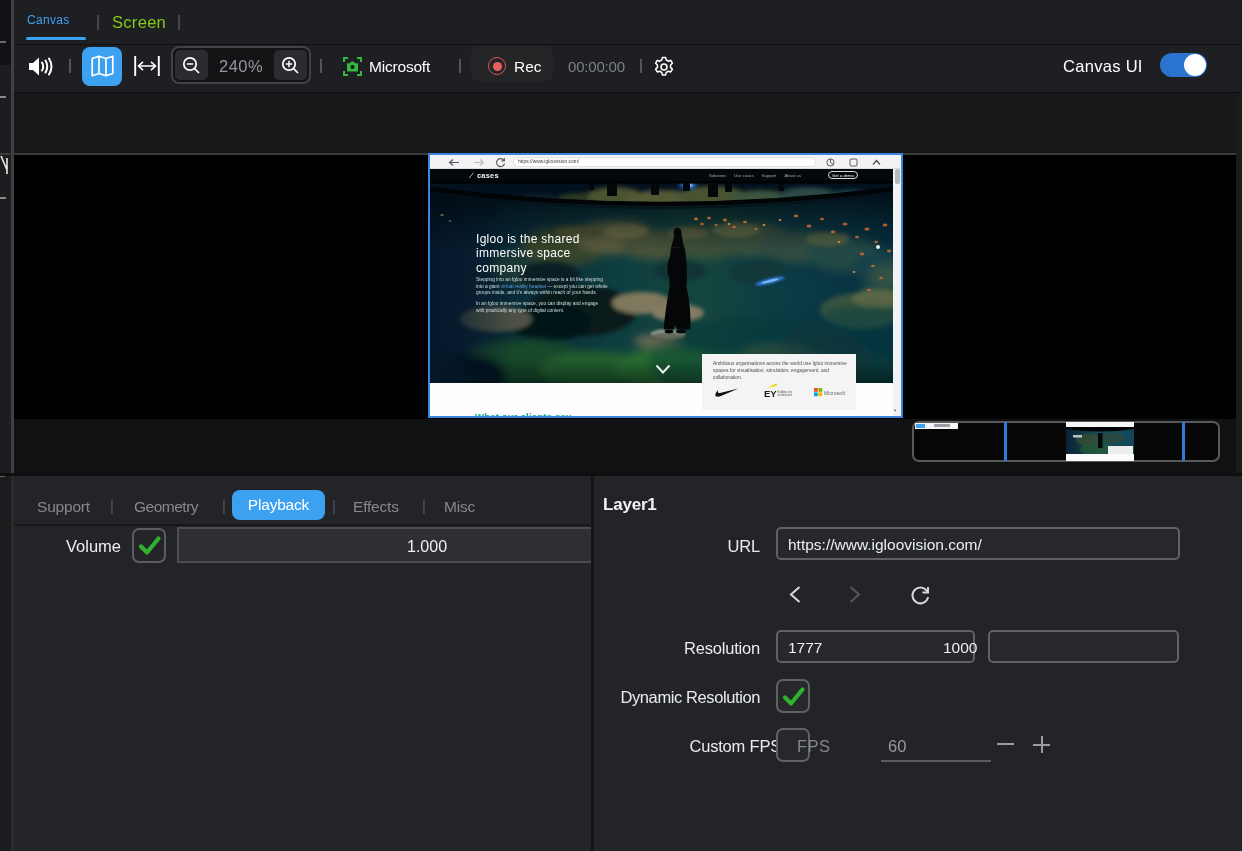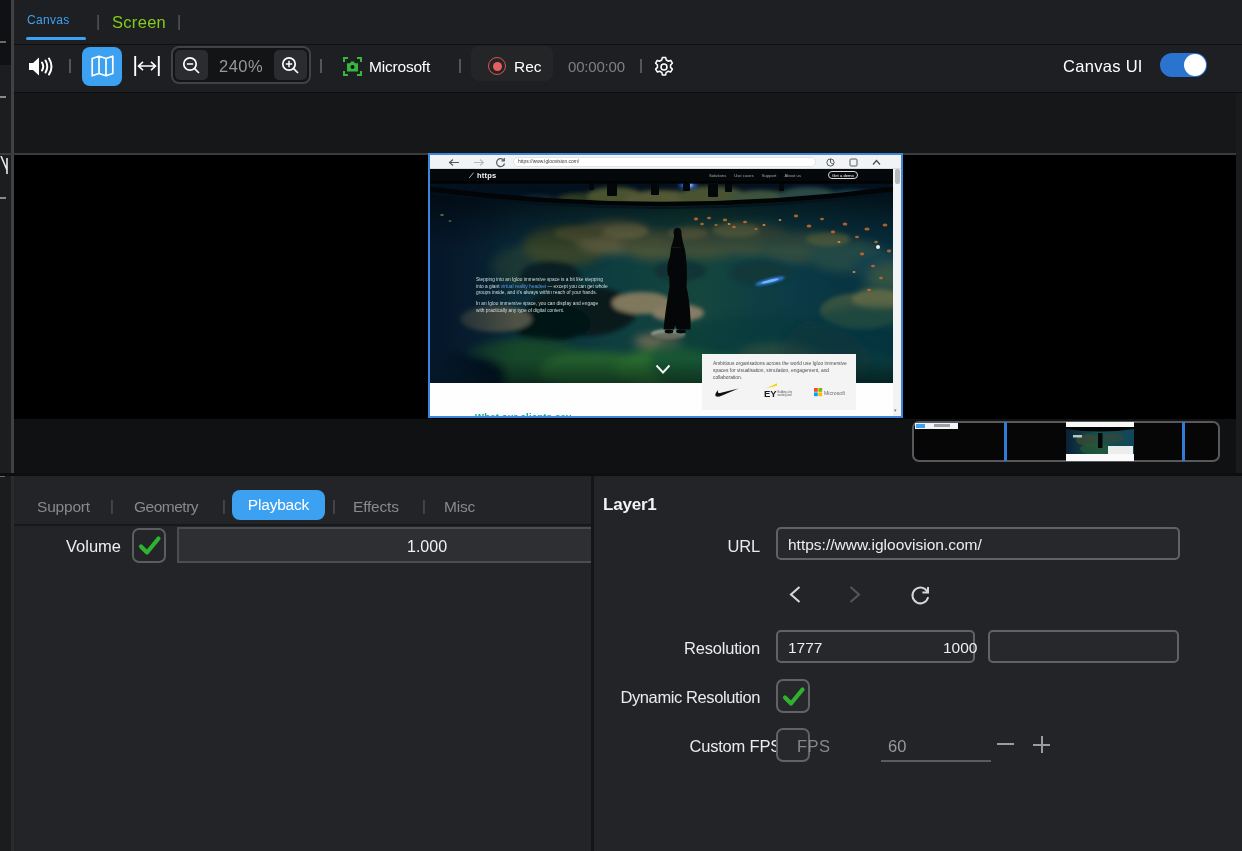--- a/index.html
+++ b/index.html
@@ -175,21 +175,21 @@
         </svg>
     <svg class="abs" style="left:419px;top:3px" width="9" height="9" viewBox="0 0 9 9">
           <rect x="1" y="1" width="7" height="7" rx="1" stroke="#5a5c5e" stroke-width="1" fill="none"></rect>
         </svg>
     <svg class="abs" style="left:442px;top:4px" width="9" height="7" viewBox="0 0 9 7">
           <path d="M1,5.5 L4.5,1.5 L8,5.5" stroke="#4a4c4e" stroke-width="1.2" fill="none"></path>
         </svg>
 
     <div class="abs" style="left:0;top:14px;width:471px;height:12px;background:#05080a"></div>
     <div class="abs" style="left:41px;top:15.5px;font-size:7.5px;color:#fff;font-style:italic">∕</div>
-        <div class="abs" style="left:47px;top:15.5px;font-size:7.5px;color:#f2f2f2;font-weight:bold;letter-spacing:.2px">https</div>
+        <div class="abs" style="left:47px;top:15.5px;font-size:7.5px;color:#f2f2f2;font-weight:bold;letter-spacing:.2px">cases</div>
     <div class="abs" style="left:279px;top:17.5px;font-size:4.2px;color:#a6aaac;letter-spacing:0"><span>Solutions</span><span style="margin-left:8px">Use cases</span><span style="margin-left:8px">Support</span><span style="margin-left:8px">About us</span></div>
     <div class="abs" style="left:398px;top:16px;width:30px;height:8px;border:0.8px solid #d8dadc;border-radius:4.5px"></div>
     <div class="abs" style="left:402px;top:18px;font-size:4.2px;color:#fff">Get a demo</div>
 
     <svg class="abs" style="left:0;top:26px" width="463" height="202" viewBox="0 0 463 202">
       <defs>
         <linearGradient id="sea" x1="0" y1="0" x2="1" y2="0">
           <stop offset="0" stop-color="#091a30"></stop>
               <stop offset=".18" stop-color="#0c3040"></stop>
               <stop offset=".4" stop-color="#124749"></stop>
@@ -356,20 +356,21 @@
           <rect x="349" y="2" width="5" height="8" rx="1"></rect>
         </g>
       </g>
       <path d="M0,8 Q231.5,38 463,8" stroke="#020405" stroke-width="4.5" fill="none"></path>
       <path d="M0,12 Q231.5,42 463,12" stroke="#04121c" stroke-width="2" fill="none" opacity=".8"></path>
       <rect x="0" y="0" width="463" height="2.6" fill="#010203"></rect>
 
       <path d="M226.5,184.5 L233,191.5 L239.5,184.5" stroke="#f2f4f4" stroke-width="1.9" fill="none"></path>
     </svg>
 
+    <div class="abs" style="left:46px;top:76.5px;font-size:12px;line-height:14.6px;color:#fdfefe;font-weight:400;letter-spacing:.3px">Igloo is the shared<br>immersive space<br>company</div>
     <div class="abs" style="left:46px;top:121.8px;font-size:4.8px;line-height:6.8px;color:#cfdfdf">Stepping into an Igloo immersive space is a bit like stepping<br>into a giant <span style="color:#5a9ae2">virtual reality headset</span> — except you can get whole<br>groups inside, and it's always within reach of your hands.</div>
     <div class="abs" style="left:46px;top:146px;font-size:4.8px;line-height:6.8px;color:#cfdfdf">In an Igloo immersive space, you can display and engage<br>with practically any type of digital content.</div>
 
     <div class="abs" style="left:0;top:228px;width:463px;height:33px;background:#fefefe"></div>
     <div class="abs" style="left:45px;top:255.5px;font-size:9.5px;font-weight:bold;color:#11a89c;letter-spacing:.2px">What our clients say</div>
     <div class="abs" style="left:272px;top:199px;width:154px;height:56px;background:#f4f4f5"></div>
     <div class="abs" style="left:283px;top:206px;font-size:4.9px;line-height:6.8px;color:#4c4e50">Ambitious organisations across the world use Igloo immersive<br>spaces for visualisation, simulation, engagement, and<br>collaboration.</div>
 
     <svg class="abs" style="left:284px;top:233px" width="25" height="10" viewBox="0 0 25 10">
           <path d="M24.5,0.5 L7.5,7.8 C5.5,8.6 3.8,9 2.7,8.6 C1.2,8.1 0.9,6.6 1.9,4.9 C2.5,3.9 3.4,2.9 4.4,2.1 C3.9,3 3.7,3.8 4.1,4.5 C4.5,5.2 5.6,5.3 7,4.8 Z" fill="#111"></path>

